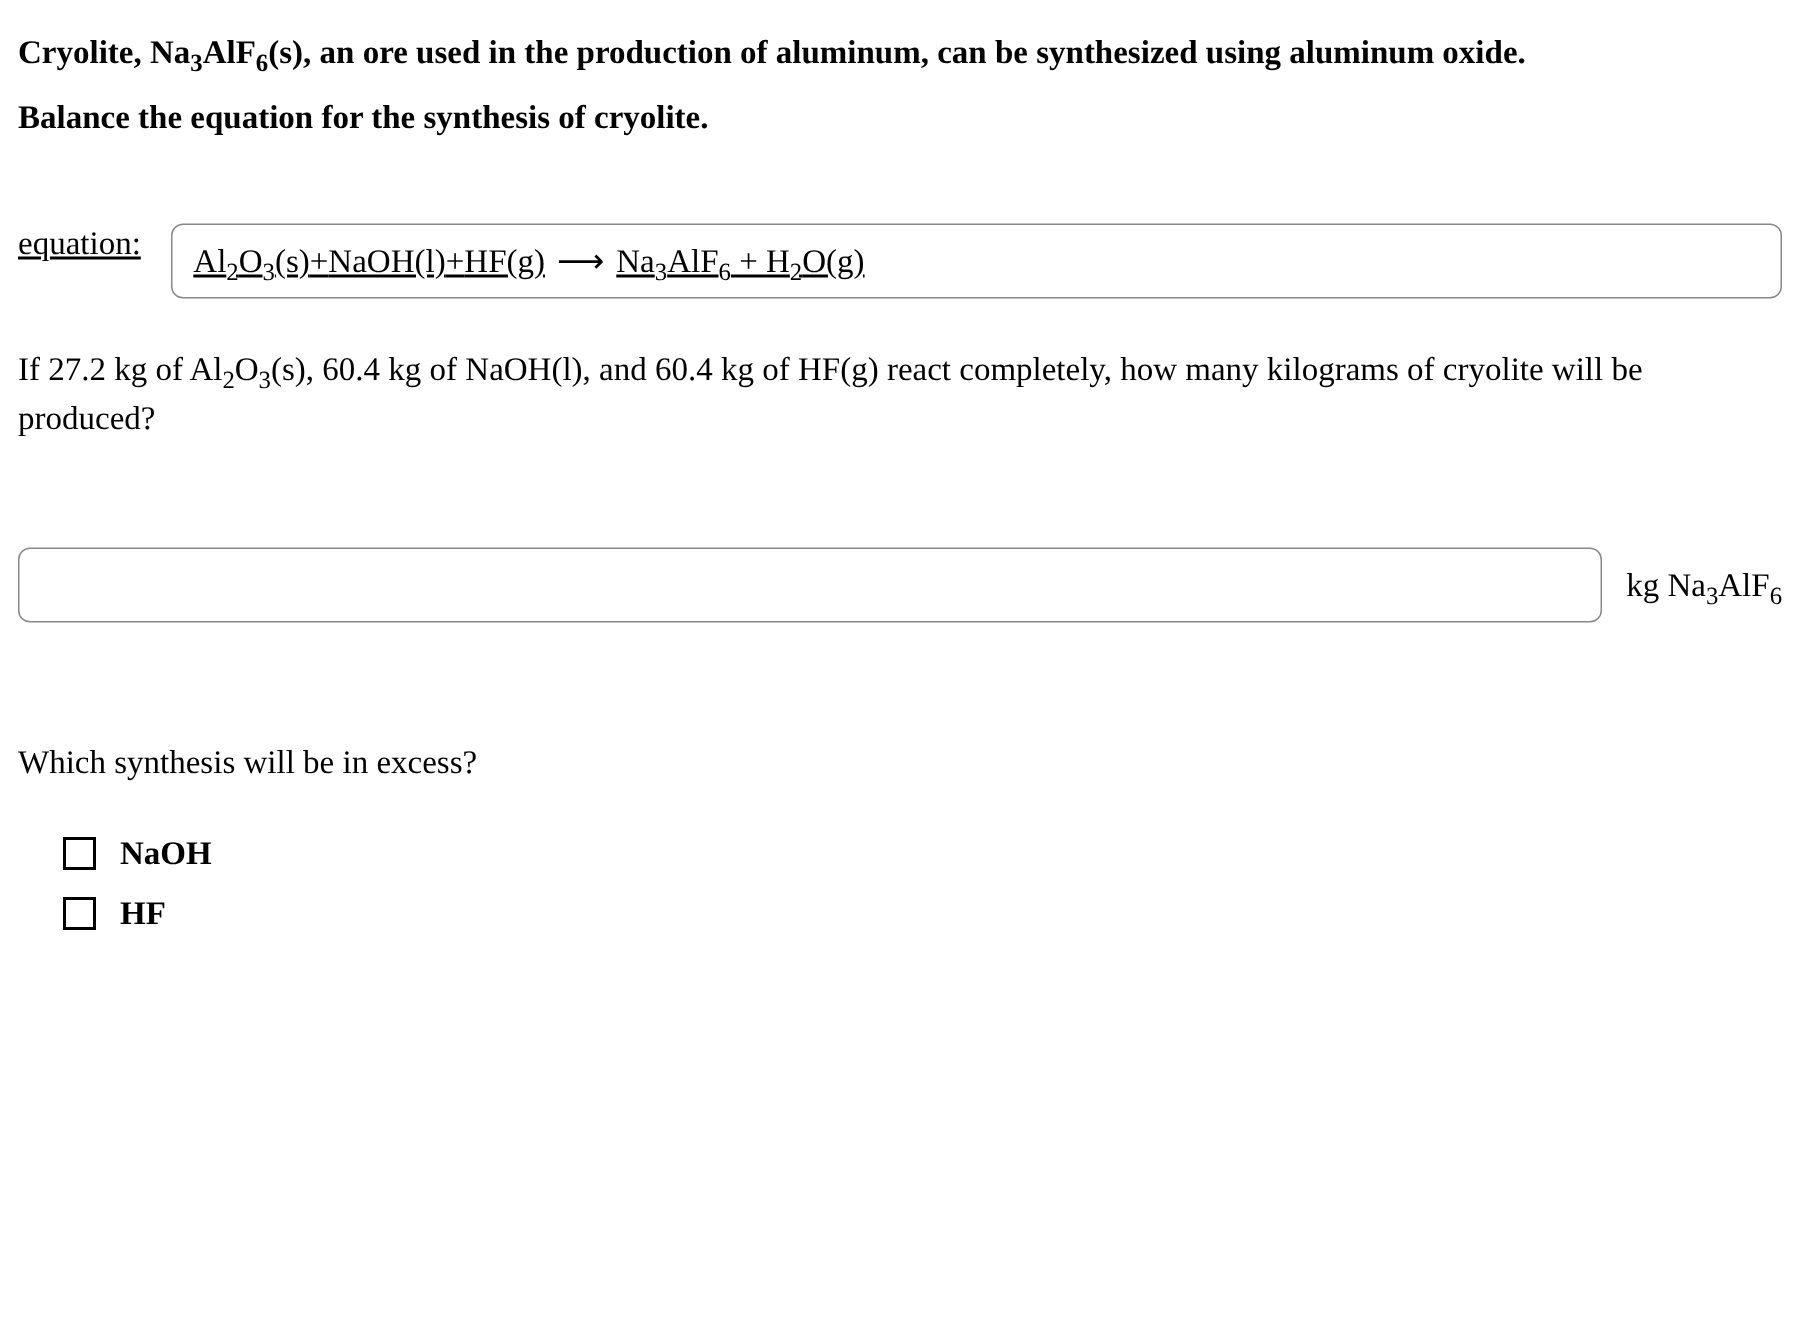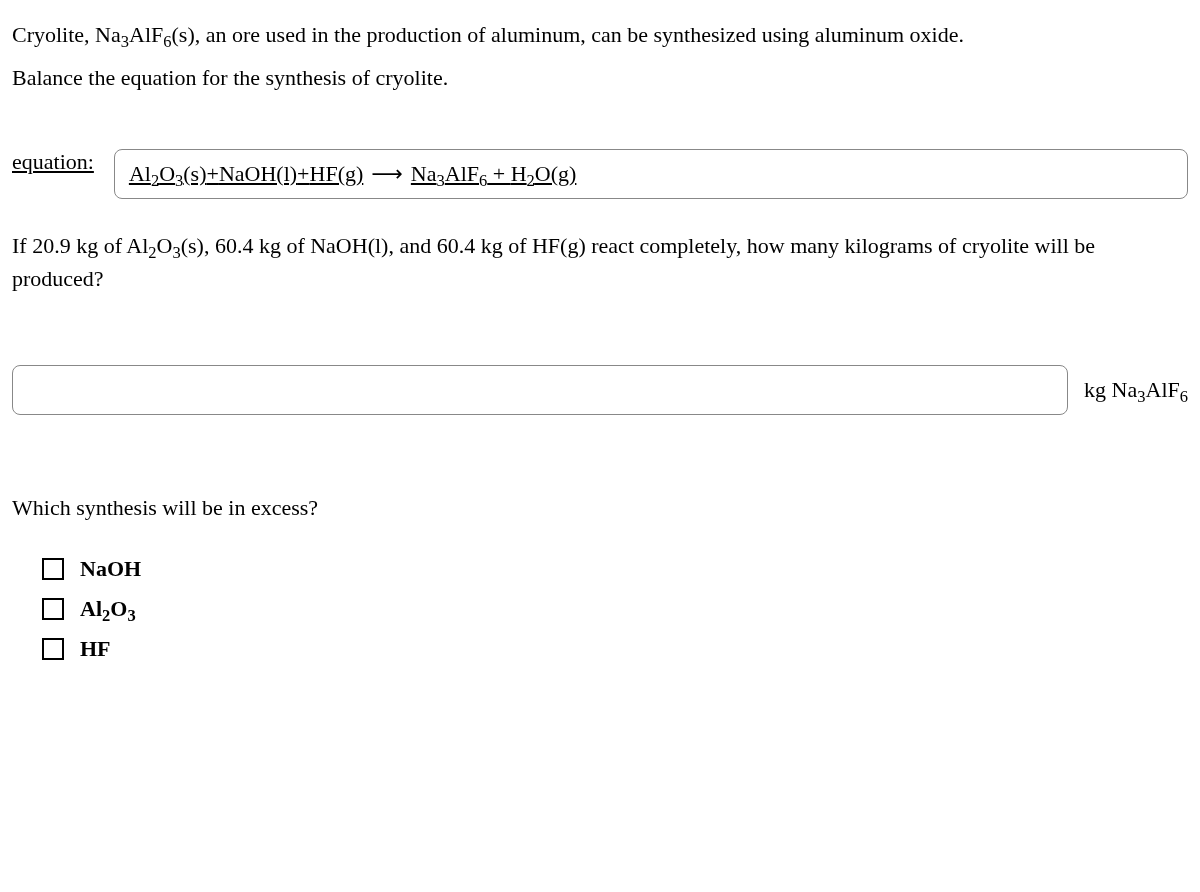--- a/index.html
+++ b/index.html
@@ -11,20 +11,21 @@
       font-family: 'Times New Roman', Times, serif;
       font-size: 22px;
       color: #000;
       background: #fff;
       padding: 20px 12px;
       width: 1200px;
     }
     .intro-line {
       margin-bottom: 12px;
       line-height: 1.4;
+      font-weight: bold;
     }
     .equation-row {
       display: flex;
       align-items: flex-start;
       margin-top: 55px;
       text-decoration: underline;
     }
     .equation-label {
       margin-right: 20px;
     }
@@ -106,38 +107,34 @@
 </div>
 
 <div class="equation-row">
   <span class="equation-label">equation:</span>
   <div class="equation-input">
     <span><span>Al</span><span class="sub">2</span><span>O</span><span class="sub">3</span><span>(s)</span><span>+</span><span>NaOH(l)</span><span>+</span><span>HF(g)</span><span class="arrow">⟶</span><span>Na</span><span class="sub">3</span><span>AlF</span><span class="sub">6</span><span> + </span><span>H</span><span class="sub">2</span><span>O(g)</span></span>
   </div>
 </div>
 
 <div class="question-text">
-  <span>If 20.9 kg of </span><span>Al</span><span class="sub">2</span><span>O</span><span class="sub">3</span><span>(s)</span><span>, 60.4 kg of NaOH(l), and 60.4 kg of HF(g) react completely, how many kilograms of cryolite will be produced?</span>
+  <span>If 27.2 kg of </span><span>Al</span><span class="sub">2</span><span>O</span><span class="sub">3</span><span>(s)</span><span>, 60.4 kg of NaOH(l), and 60.4 kg of HF(g) react completely, how many kilograms of cryolite will be produced?</span>
 </div>
 
 <div class="mass-row">
   <input class="mass-input" type="text" value="" style="">
   <span class="mass-unit">
     <span>kg </span><span>Na</span><span class="sub">3</span><span>AlF</span><span class="sub">6</span>
   </span>
 </div>
 
 <div class="excess-question">Which synthesis will be in excess?</div>
 
 <div class="checkbox-group">
   <div class="checkbox-row">
     <div class="checkbox"></div>
     <span>NaOH</span>
   </div>
   <div class="checkbox-row">
     <div class="checkbox"></div>
-    <span><span>Al</span><span class="sub">2</span><span>O</span><span class="sub">3</span></span>
-  </div>
-  <div class="checkbox-row">
-    <div class="checkbox"></div>
     <span>HF</span>
   </div>
 </div>
 
 </body></html>

